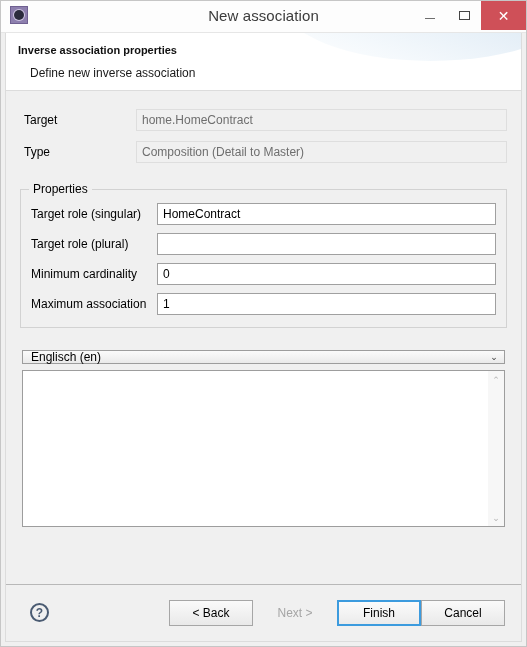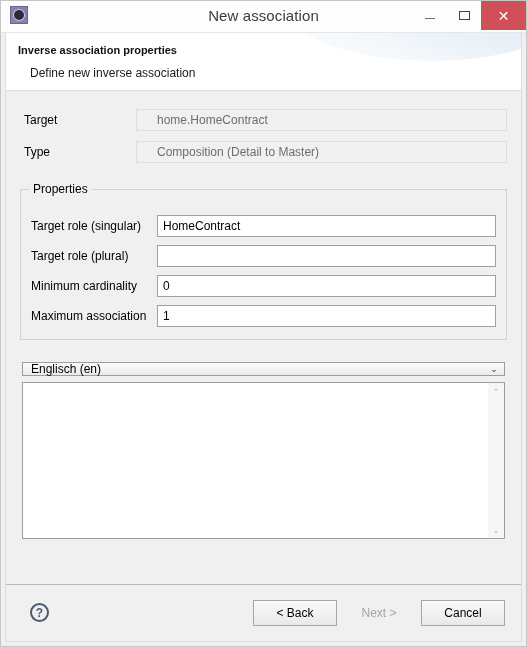--- a/index.html
+++ b/index.html
@@ -168,31 +168,31 @@
   }
   .field {
     flex: 1;
     height: 22px;
     box-sizing: border-box;
     border: 1px solid #dedede;
     background: #f0f0f0;
     color: #6e6e6e;
     font-size: 12px;
     font-family: "Liberation Sans", sans-serif;
-    padding: 0 20px;
+    padding: 0 5px;
     line-height: 20px;
   }
   .field.readonly { cursor: default; }
 
   
   .groupbox {
     position: relative;
     margin: 26px 14px 0 14px;
     border: 1px solid #d2d2d2;
-    padding: 25px 10px 12px 10px;
+    padding: 13px 10px 12px 10px;
   }
   .group-legend {
     position: absolute;
     top: -8px;
     left: 8px;
     background: #f0f0f0;
     padding: 0 4px;
     font-size: 12px;
     color: #000;
   }
@@ -431,17 +431,18 @@
     </div>
 
   </div>
 
   <div class="buttonbar">
     <div class="bar-sep"></div>
     <div class="help-icon">?</div>
     <div class="btn-group">
       <div class="btn">&lt; Back</div>
       <div class="btn disabled">Next &gt;</div>
+      <div class="btn focused">Finish</div>
       <div class="btn">Cancel</div>
     </div>
   </div>
 
 </div>
 
 </body></html>

